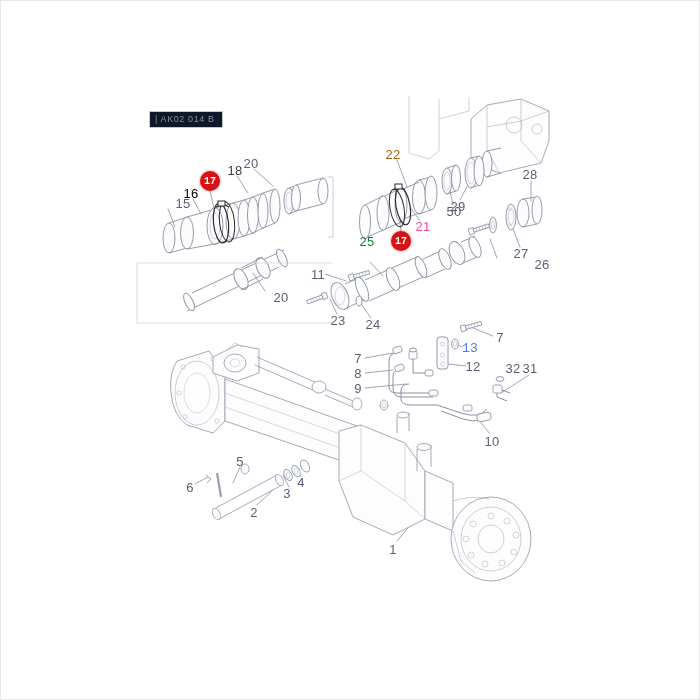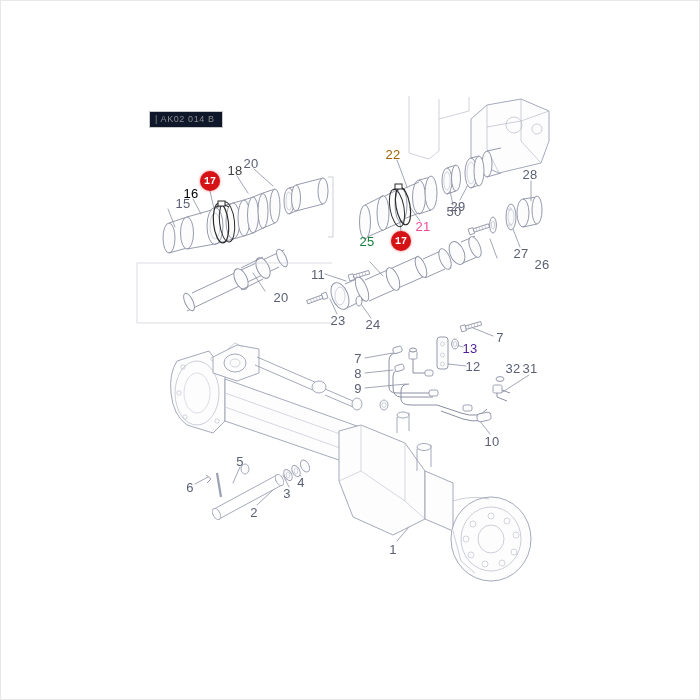--- a/index.html
+++ b/index.html
@@ -341,21 +341,21 @@
       <div class="callout" style="left: 286px; top: 492px; color: rgb(90, 95, 115);">3</div>
       <div class="callout" style="left: 300px; top: 481px; color: rgb(90, 95, 115);">4</div>
       <div class="callout" style="left: 239px; top: 460px; color: rgb(90, 95, 115);">5</div>
       <div class="callout" style="left: 189px; top: 486px; color: rgb(90, 95, 115);">6</div>
       <div class="callout" style="left: 357px; top: 357px; color: rgb(90, 95, 115);">7</div>
       <div class="callout" style="left: 357px; top: 372px; color: rgb(90, 95, 115);">8</div>
       <div class="callout" style="left: 357px; top: 387px; color: rgb(90, 95, 115);">9</div>
       <div class="callout" style="left: 491px; top: 440px; color: rgb(90, 95, 115);">10</div>
       <div class="callout" style="left: 317px; top: 273px; color: rgb(90, 95, 115);">11</div>
       <div class="callout" style="left: 472px; top: 365px; color: rgb(90, 95, 115);">12</div>
-      <div class="callout" style="left: 469px; top: 347px; color: #4c1d95;">13</div>
+      <div class="callout" style="left: 469px; top: 347px; color: #3b82f6; font-family: Liberation Mono, monospace;">13</div>
       <div class="callout" style="left: 499px; top: 336px; color: rgb(90, 95, 115);">7</div>
       <div class="callout" style="left: 182px; top: 202px; color: rgb(90, 95, 115);">15</div>
       <div class="callout" style="left: 190px; top: 192px; color: #000000;">16</div>
       <div class="callout" style="left: 234px; top: 169px; color: #404040;">18</div>
       <div class="callout" style="left: 250px; top: 162px; color: rgb(90, 95, 115);">20</div>
       <div class="callout" style="left: 267px; top: 296px; color: rgb(90, 95, 115); margin-left: 13px;">20</div>
       <div class="callout" style="left: 422px; top: 225px; color: #ec4899;">21</div>
       <div class="callout" style="left: 392px; top: 153px; color: #a16207;">22</div>
       <div class="callout" style="left: 337px; top: 319px; color: rgb(90, 95, 115); text-align: center;">23</div>
       <div class="callout" style="left: 372px; top: 323px; color: rgb(90, 95, 115);">24</div>

